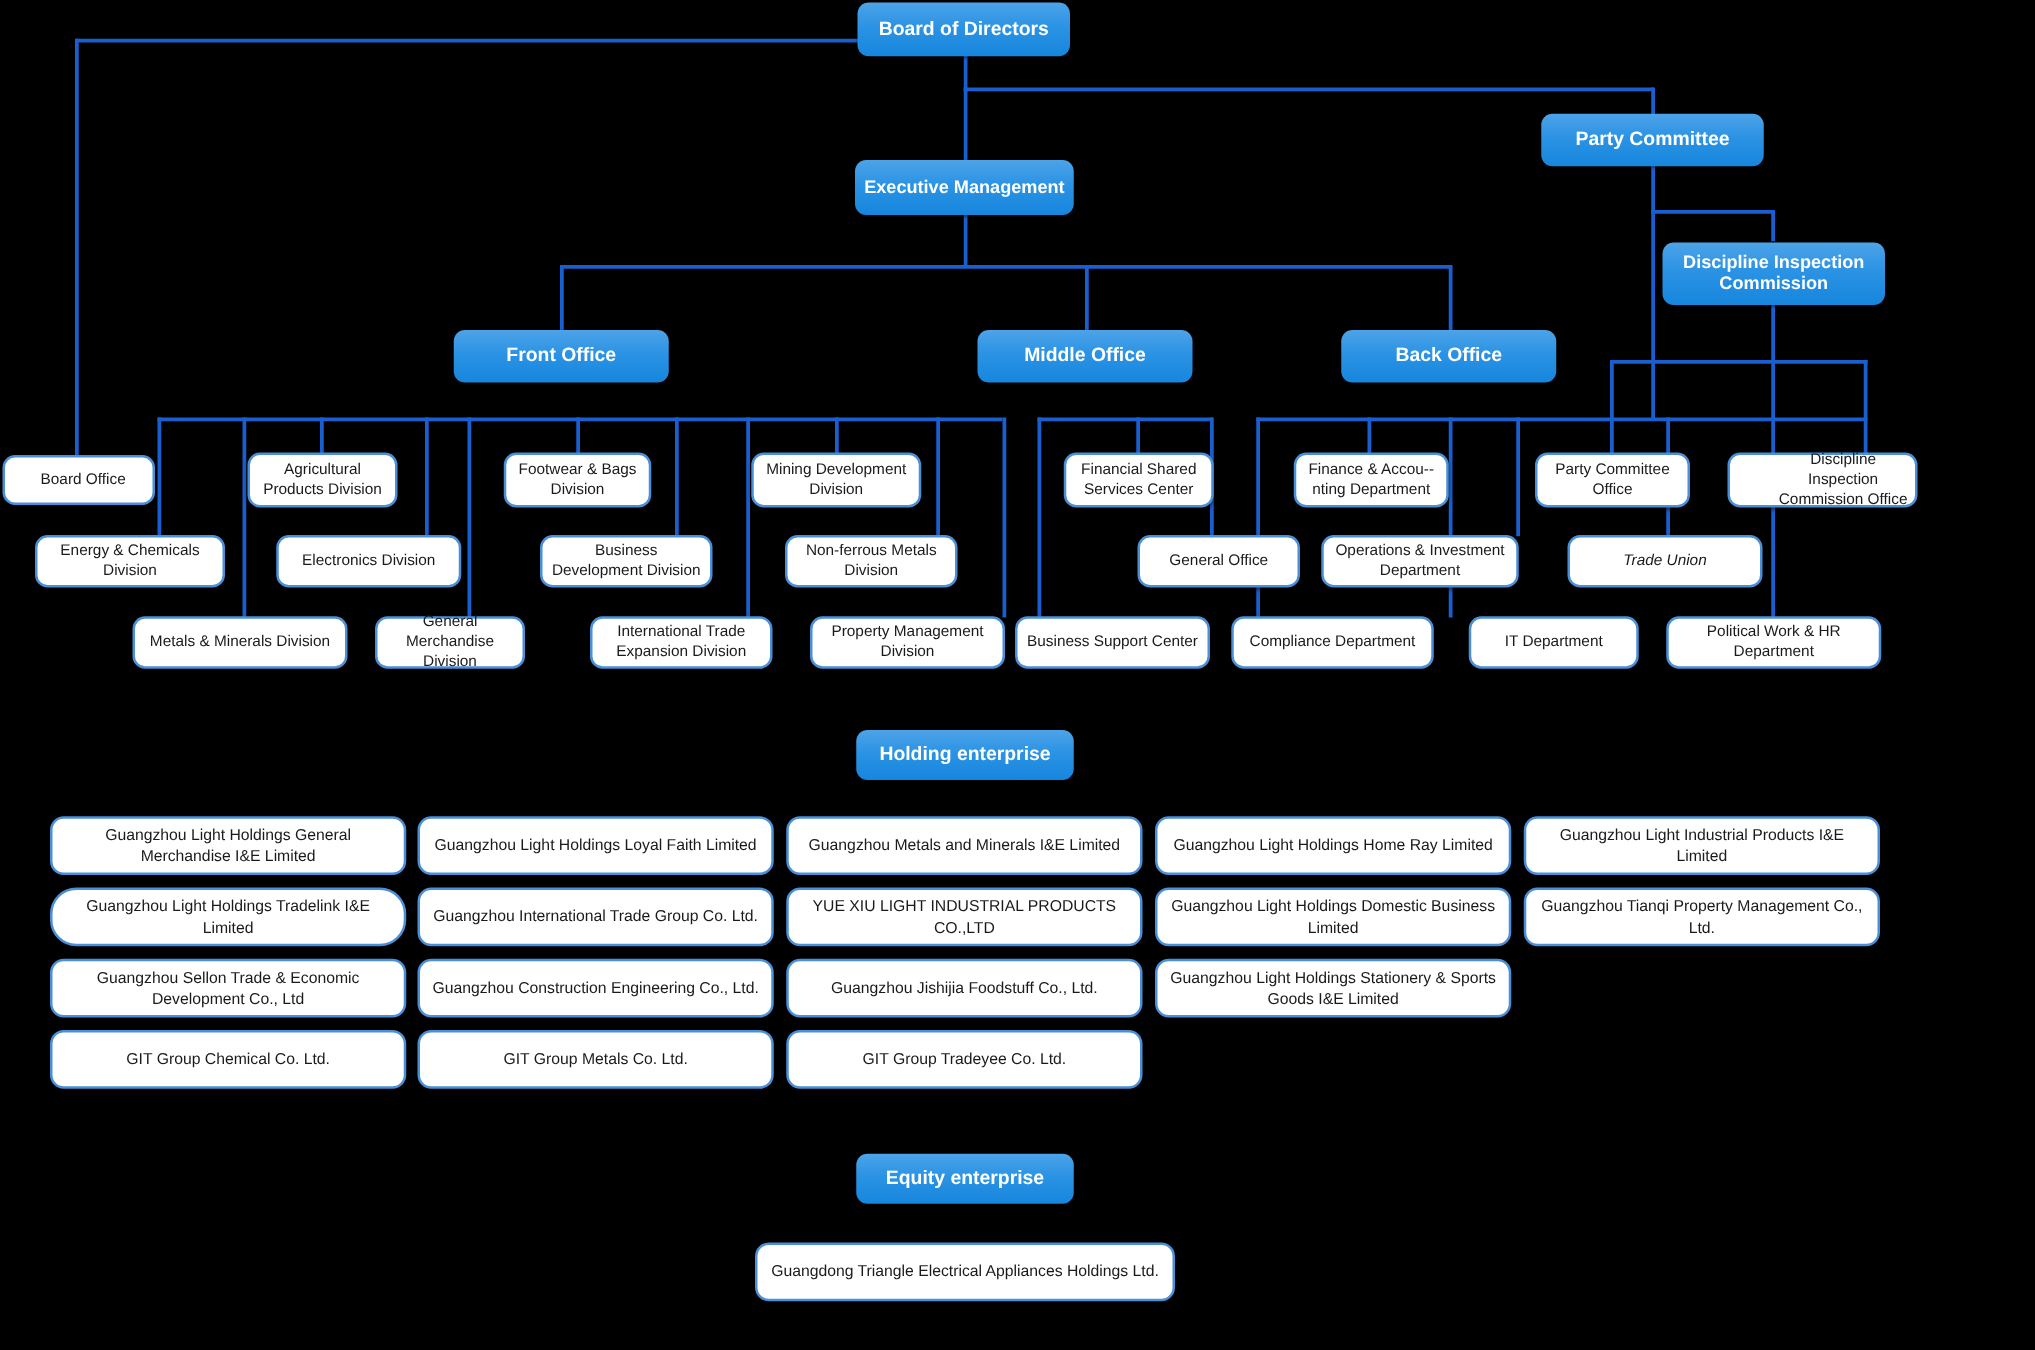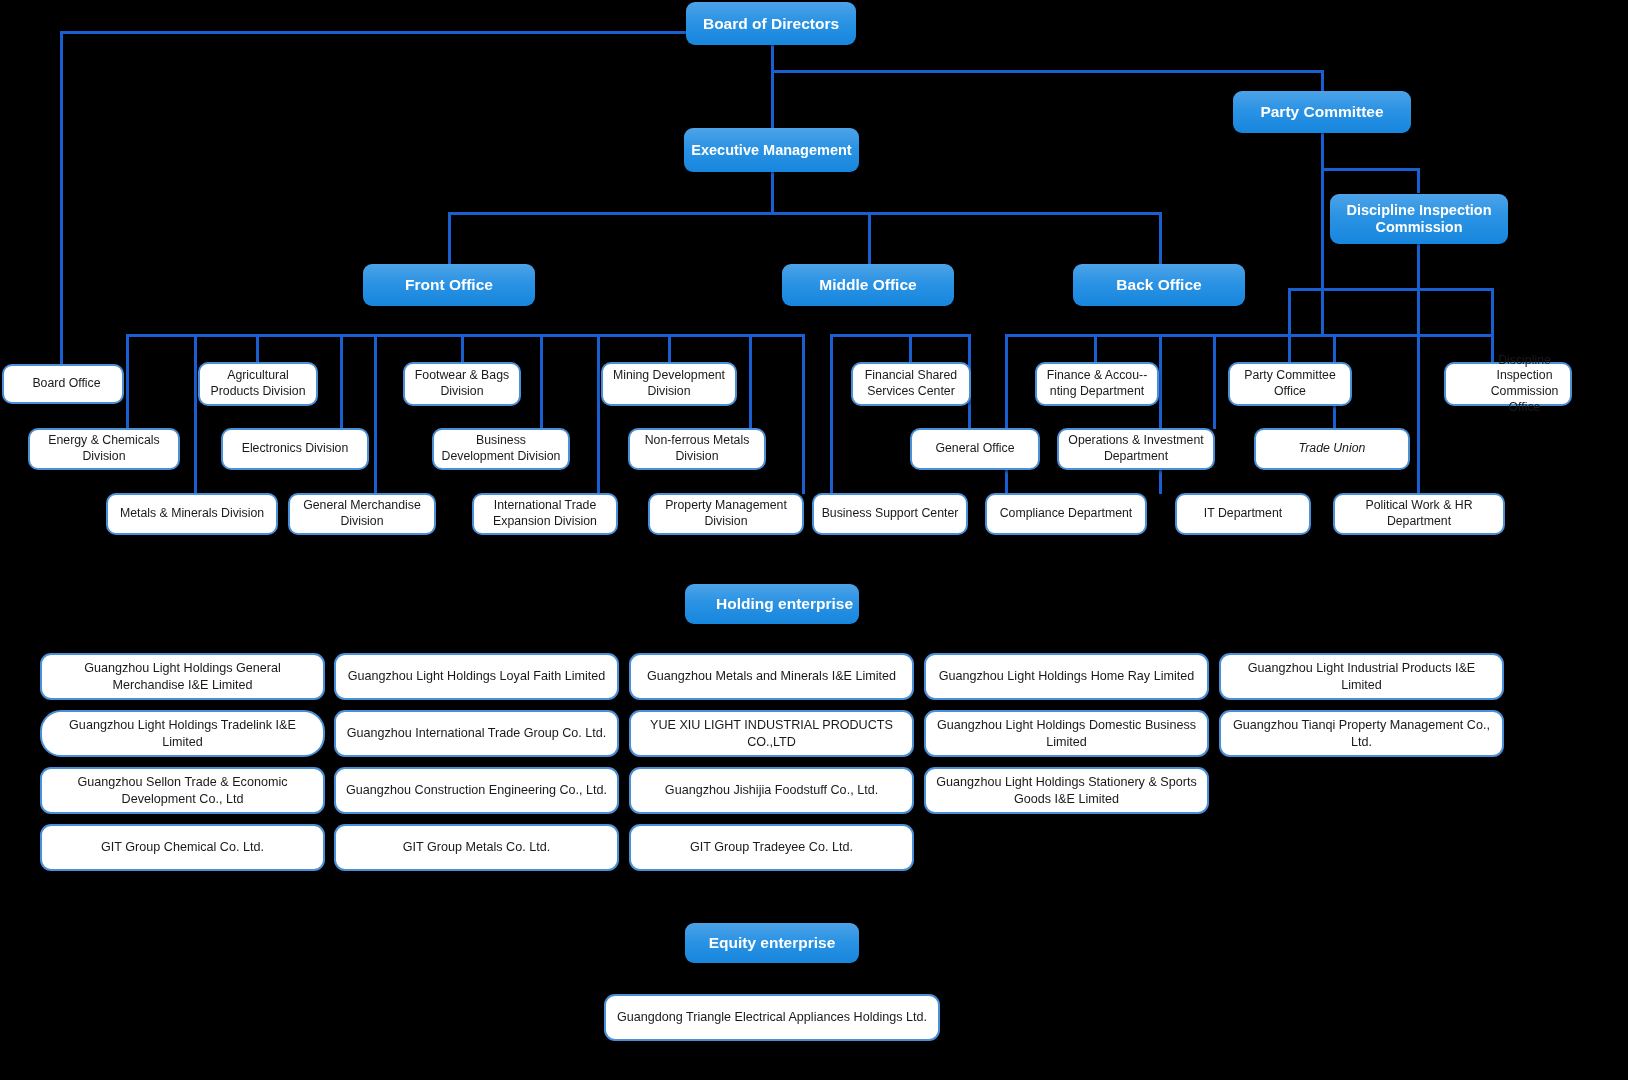--- a/index.html
+++ b/index.html
@@ -186,21 +186,21 @@
   </div>
   <div class="wnode" style="left:851px; top:362px; width:120px; height:44px;">
     <span>Financial Shared Services Center</span>
   </div>
   <div class="wnode" style="left:1035px; top:362px; width:124px; height:44px;">
     <span>Finance &amp; Accou--nting Department</span>
   </div>
   <div class="wnode" style="left:1228px; top:362px; width:124px; height:44px;">
     <span>Party Committee Office</span>
   </div>
-  <div class="wnode" style="left:1444px; top:362px; width:128px; height:44px;padding-left:38px;">
+  <div class="wnode" style="left:1382px; top:362px; width:152px; height:44px;padding-left:38px;">
     <span>Discipline Inspection Commission Office</span>
   </div>
 
   <div class="wnode" style="left:28px; top:428px; width:152px; height:42px;">
     <span>Energy &amp; Chemicals Division</span>
   </div>
   <div class="wnode" style="left:221px; top:428px; width:148px; height:42px;">
     <span>Electronics Division</span>
   </div>
   <div class="wnode" style="left:432px; top:428px; width:138px; height:42px;">
@@ -215,21 +215,21 @@
   <div class="wnode" style="left:1057px; top:428px; width:158px; height:42px;">
     <span>Operations &amp; Investment Department</span>
   </div>
   <div class="wnode" style="left:1254px; top:428px; width:156px; height:42px;font-style:italic;">
     <span>Trade Union</span>
   </div>
 
   <div class="wnode" style="left:106px; top:493px; width:172px; height:42px;">
     <span>Metals &amp; Minerals Division</span>
   </div>
-  <div class="wnode" style="left:288px; top:493px; width:148px; height:42px;">
+  <div class="wnode" style="left:300px; top:493px; width:120px; height:42px;">
     <span>General Merchandise Division</span>
   </div>
   <div class="wnode" style="left:472px; top:493px; width:146px; height:42px;">
     <span>International Trade Expansion Division</span>
   </div>
   <div class="wnode" style="left:648px; top:493px; width:156px; height:42px;">
     <span>Property Management Division</span>
   </div>
   <div class="wnode" style="left:812px; top:493px; width:156px; height:42px;">
     <span>Business Support Center</span>
@@ -237,21 +237,21 @@
   <div class="wnode" style="left:985px; top:493px; width:162px; height:42px;">
     <span>Compliance Department</span>
   </div>
   <div class="wnode" style="left:1175px; top:493px; width:136px; height:42px;">
     <span>IT Department</span>
   </div>
   <div class="wnode" style="left:1333px; top:493px; width:172px; height:42px;">
     <span>Political Work &amp; HR Department</span>
   </div>
 
-  <div class="bnode lg" style="left:685px; top:584px; width:174px; height:40px;justify-content:flex-end;">
+  <div class="bnode lg" style="left:685px; top:584px; width:174px; height:40px;">
     <span>Holding enterprise</span>
   </div>
 
   <div class="sub" style="left:40px;  top:653px; width:285px; height:47px;">
     <span>Guangzhou Light Holdings General Merchandise I&amp;E Limited</span>
     </div>
   <div class="sub" style="left:334px; top:653px; width:285px; height:47px;">
     <span>Guangzhou Light Holdings Loyal Faith Limited</span>
     </div>
   <div class="sub" style="left:629px; top:653px; width:285px; height:47px;">

